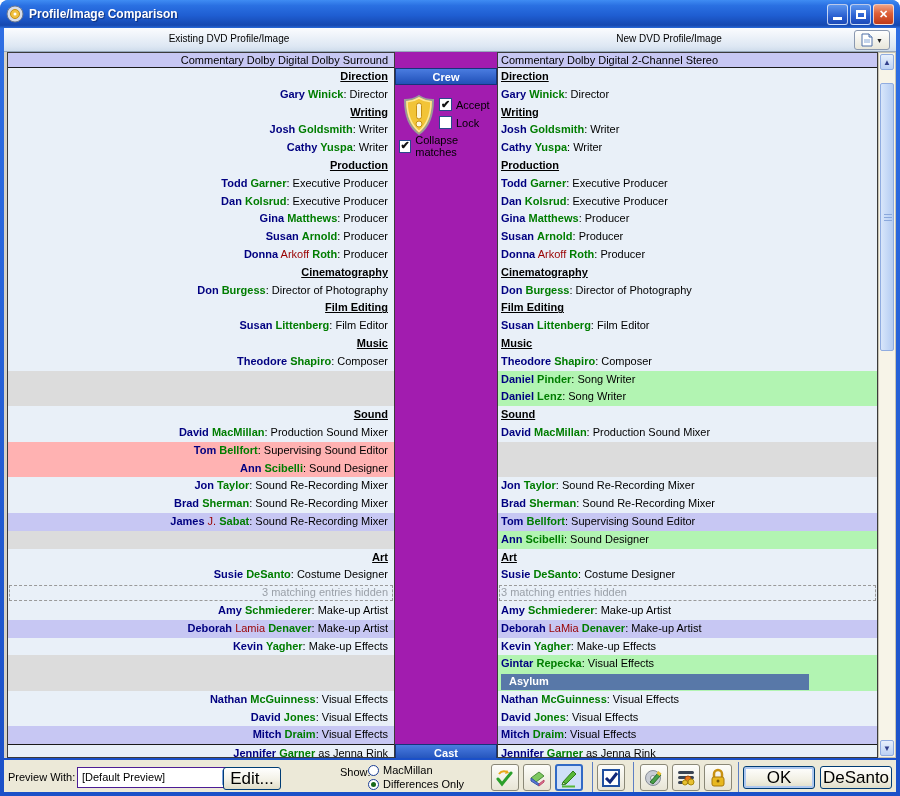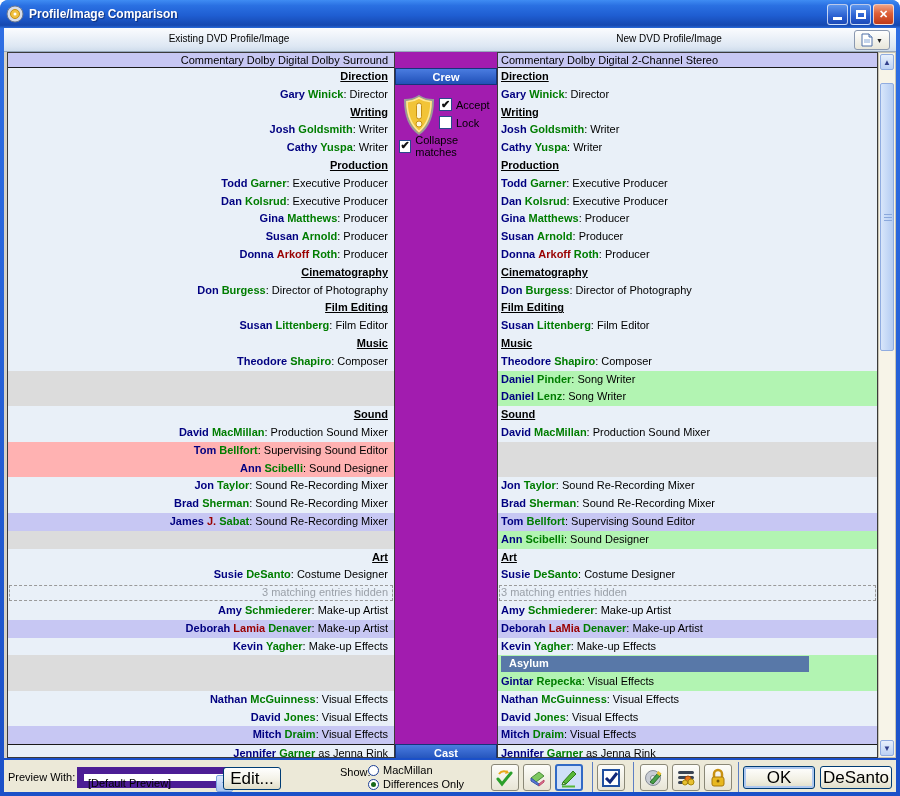--- a/index.html
+++ b/index.html
@@ -41,21 +41,21 @@
   .panel.leftp { left:3px; width:388px; }
   .panel.rightp { left:493px; width:381px; border-left:1px solid #3a3a3a; }
 
   .row { height:17.8px; line-height:17.6px; overflow:hidden; white-space:nowrap; }
   .leftp .row { text-align:right; padding-right:6px; }
   .rightp .row { text-align:left; padding-left:3px; }
   .row.first-row { height:15px; line-height:14px; border-bottom:1px solid #1a1a1a; }
   .row.cast-row { border-top:1px solid #1a1a1a; }
   .hdrcell { font-weight:bold; text-decoration:underline; color:#000; }
   .fn { color:var(--name_first); font-weight:bold; }
-  .mn { color:var(--name_middle); font-weight:bold; }
+  .mn { color:var(--name_middle); font-weight:normal; }
   .ln { color:var(--name_last); font-weight:bold; }
   .role { color:#000; }
   .bg-lavender { background:var(--lavender); }
   .bg-pink { background:var(--pink); }
   .bg-green { background:var(--green); }
   .bg-gray { background:var(--gray_row); }
   .row.hiddenrow { outline:1px dashed #9a9a9a; outline-offset:-2px; color:#9aa0a8; }
   .bandbar { display:inline-block; vertical-align:top; margin-top:1px; width:308px; height:15.5px; line-height:15.5px;
     background:var(--band_bar); color:#fff; font-weight:bold; padding-left:8px; text-align:left; }
 
@@ -82,21 +82,21 @@
   .sb-down { bottom:1px; }
   .sb-thumb { position:absolute; left:1px; top:30px; width:14px; height:268px; border:1px solid #90ace0; border-radius:2px;
     background:linear-gradient(90deg,#d8e6fa,#b4ccf2); }
   .sb-grip { position:absolute; left:3px; top:130px; width:8px; height:9px;
     background:repeating-linear-gradient(180deg,#8aa8dc 0 1px,transparent 1px 3px); }
 
   
   .footer { position:absolute; left:4px; top:758px; width:892px; height:34px; background:#ece9d8; border-top:2px solid #1b50c8; }
   .flabel { position:absolute; color:#000; }
   .lbl-preview { left:4px; top:11px; }
-  .combo { position:absolute; left:73px; top:7px; width:164px; height:21px; background:#fff; border:7px solid #4c1d95; }
+  .combo { position:absolute; left:73px; top:7px; width:164px; height:21px; background:#fff; border:1px solid #4c1d95; }
   .combo-text { position:absolute; left:4px; top:3px; }
   .combo-btn { position:absolute; right:1px; top:1px; width:17px; height:17px; border:1px solid #7aa0e0; border-radius:2px;
     background:linear-gradient(180deg,#dce8fc,#a8c4f0); color:#1a3a9c; font-size:7px; display:flex; align-items:center; justify-content:center; }
   .xpbtn { position:absolute; height:23px; border:1px solid #003c74; border-radius:3px;
     background:linear-gradient(180deg,#ffffff,#f2f0e4 60%,#e0ddc8); text-align:center; font-size:17px; color:#000;
     display:flex; align-items:center; justify-content:center; }
   .btn-edit { left:219px; top:7px; width:58px; }
   .btn-ok { left:739px; top:6px; width:72px; box-shadow:inset 0 0 0 2px #aec8f0; }
   .btn-cancel { left:816px; top:6px; width:72px; }
   .lbl-show { left:336px; top:6px; }
@@ -245,22 +245,22 @@
           <div class="row"><b class="fn">Jon</b> <b class="ln">Taylor</b><span class="role">: Sound Re-Recording Mixer</span></div>
           <div class="row"><b class="fn">Brad</b> <b class="ln">Sherman</b><span class="role">: Sound Re-Recording Mixer</span></div>
           <div class="row bg-lavender"><b class="fn">Tom</b> <b class="ln">Bellfort</b><span class="role">: Supervising Sound Editor</span></div>
           <div class="row bg-green"><b class="fn">Ann</b> <b class="ln">Scibelli</b><span class="role">: Sound Designer</span></div>
           <div class="row"><span class="hdrcell">Art</span></div>
           <div class="row"><b class="fn">Susie</b> <b class="ln">DeSanto</b><span class="role">: Costume Designer</span></div>
           <div class="row hiddenrow">3 matching entries hidden</div>
           <div class="row"><b class="fn">Amy</b> <b class="ln">Schmiederer</b><span class="role">: Make-up Artist</span></div>
           <div class="row bg-lavender"><b class="fn">Deborah</b> <b class="mn">LaMia</b> <b class="ln">Denaver</b><span class="role">: Make-up Artist</span></div>
           <div class="row"><b class="fn">Kevin</b> <b class="ln">Yagher</b><span class="role">: Make-up Effects</span></div>
+          <div class="row bg-green"><b class="fn">Gintar</b> <b class="ln">Repecka</b><span class="role">: Visual Effects</span></div>
           <div class="row bg-green"><div class="bandbar">Asylum</div></div>
-          <div class="row bg-green"><b class="fn">Gintar</b> <b class="ln">Repecka</b><span class="role">: Visual Effects</span></div>
           <div class="row"><b class="fn">Nathan</b> <b class="ln">McGuinness</b><span class="role">: Visual Effects</span></div>
           <div class="row"><b class="fn">David</b> <b class="ln">Jones</b><span class="role">: Visual Effects</span></div>
           <div class="row bg-lavender"><b class="fn">Mitch</b> <b class="ln">Draim</b><span class="role">: Visual Effects</span></div>
           <div class="row cast-row"><b class="fn">Jennifer</b> <b class="ln">Garner</b><span class="role"> as Jenna Rink</span></div>
         </div>
       </div>
 
     <div class="scrollbar">
       <div class="sb-btn sb-up">▲</div>
       <div class="sb-thumb">

